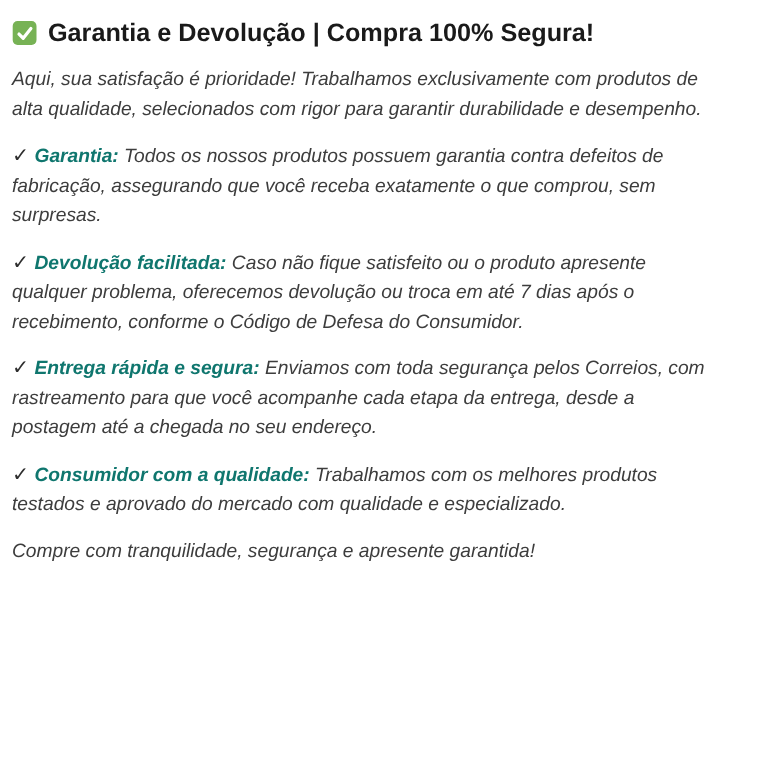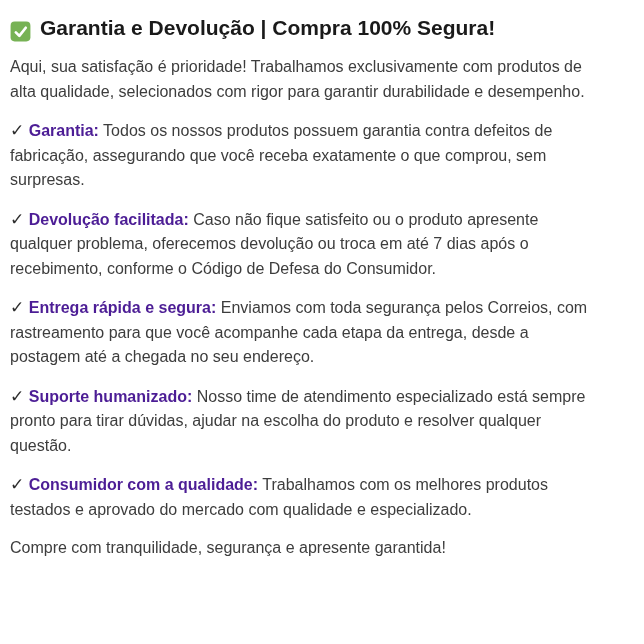--- a/index.html
+++ b/index.html
@@ -13,49 +13,50 @@
     height: 644px;
     padding: 13px 34px 8px 10px;
     overflow: hidden;
     font-family: "Liberation Sans", "DejaVu Sans", sans-serif;
     font-size: 16px;
     line-height: 24.5px;
     color: #3d3d3d;
   }
   .title {
     display: flex;
-    align-items: flex-end;
+    align-items: center;
     gap: 9px;
     margin: 0 0 13px 0;
     font-size: 21px;
     line-height: 29px;
     font-weight: 700;
     color: #1a1a1a;
   }
   .title .emoji {
     display: inline-flex;
     flex: 0 0 auto;
     width: 21px;
     height: 21px;
   }
   .para {
     max-width: 578px;
     margin: 0 0 14px 0;
+    font-style: italic;
   }
   .para:last-child {
     margin-bottom: 0;
   }
   .check {
     font-family: "DejaVu Sans", sans-serif;
     font-size: 17px;
     color: #2e2e2e;
   }
   .label {
     font-weight: 700;
-    color: #4c1d95;
+    color: #0f766e;
   }
 </style>
 </head>
 <body>
 
 <div class="page">
 
   <h1 class="title">
     <span class="emoji">
       <svg width="21" height="21" viewBox="0 0 36 36" aria-hidden="true">
@@ -80,25 +81,20 @@
     <span>Caso não fique satisfeito ou o produto apresente qualquer problema, oferecemos devolução ou troca em até 7 dias após o recebimento, conforme o Código de Defesa do Consumidor.</span>
   </p>
 
   <p class="para">
     <span class="check">✓</span>
     <span class="label">Entrega rápida e segura:</span>
     <span>Enviamos com toda segurança pelos Correios, com rastreamento para que você acompanhe cada etapa da entrega, desde a postagem até a chegada no seu endereço.</span>
   </p>
 
 
-  <p class="para">
-    <span class="check">✓</span>
-    <span class="label">Suporte humanizado:</span>
-    <span>Nosso time de atendimento especializado está sempre pronto para tirar dúvidas, ajudar na escolha do produto e resolver qualquer questão.</span>
-  </p>
 
   <p class="para">
     <span class="check">✓</span>
     <span class="label">Consumidor com a qualidade:</span>
     <span>Trabalhamos com os melhores produtos testados e aprovado do mercado com qualidade e especializado.</span>
   </p>
 
   <p class="para">Compre com tranquilidade, segurança e apresente garantida!</p>
 
 </div>

